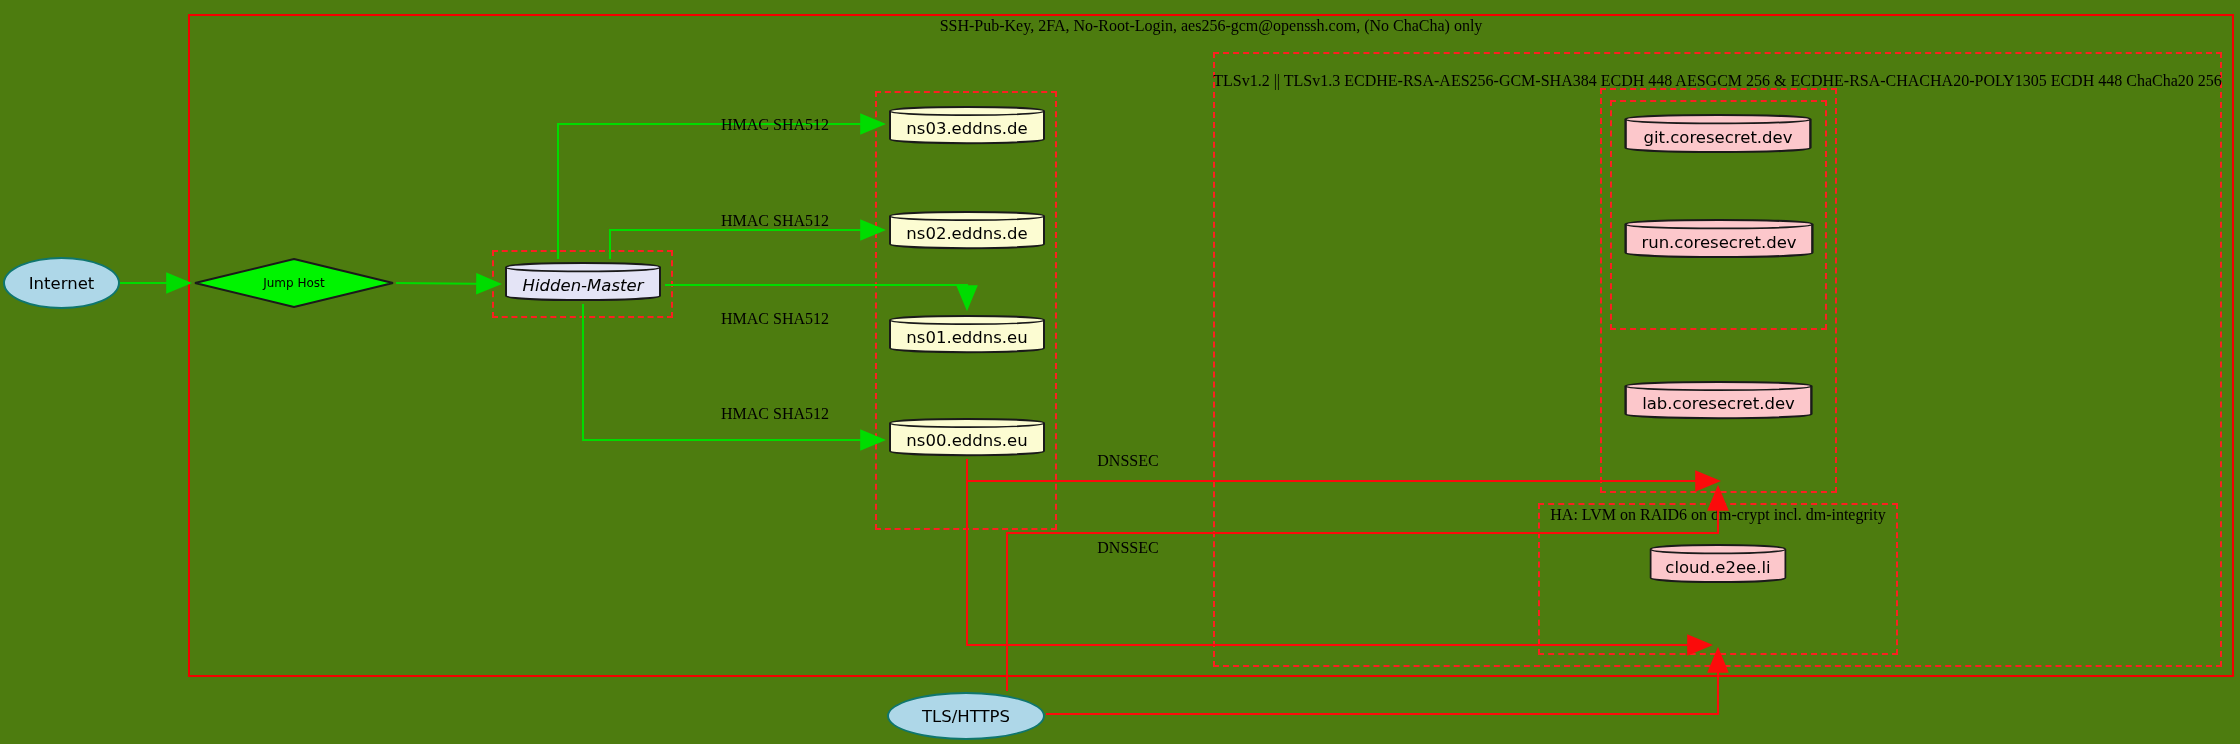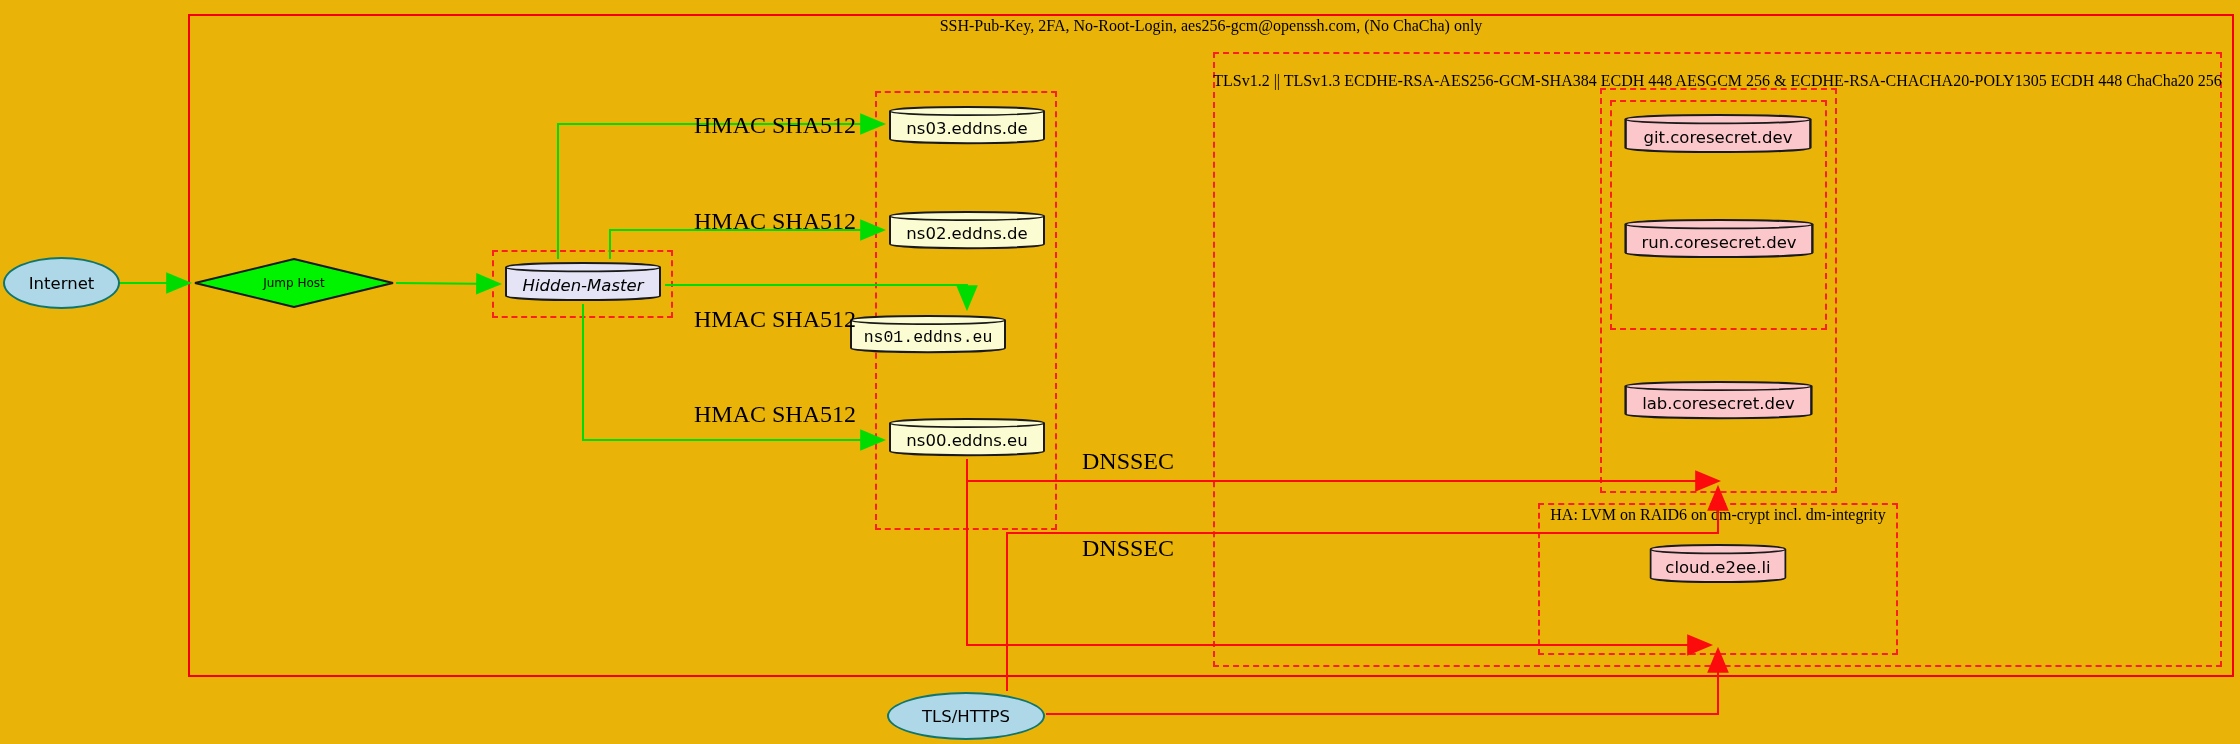--- a/index.html
+++ b/index.html
@@ -1,17 +1,17 @@
 <!DOCTYPE html>
 <html><head>
 <meta charset="utf-8">
 <style>
   html,body{margin:0;padding:0;background:#ffffff;}
   .canvas{
-    position:relative;width:2240px;height:744px;background:#eab308;overflow:hidden;
+    position:relative;width:2240px;height:744px;background:#4d7c0f;overflow:hidden;
     font-family:"DejaVu Sans","Liberation Sans",sans-serif;color:#000;
   }
   
   .cluster{position:absolute;box-sizing:border-box;}
   .cluster.solid{border:2px solid #f40000;}
   .cluster.dashed{border:2px dashed #fb2020;}
   .cluster-label{
     position:absolute;text-align:center;white-space:nowrap;
     font-family:"Liberation Serif","DejaVu Serif",serif;font-size:16px;line-height:18px;color:#000;
   }
@@ -23,21 +23,21 @@
   .node{position:absolute;box-sizing:border-box;display:flex;align-items:center;justify-content:center;}
   .node .lbl{position:relative;z-index:2;font-size:16.5px;white-space:nowrap;}
   .ellipse{border:2px solid #0f766e;border-radius:50%;background:#aed7e8;font-size:17px;}
   .cyl-svg{position:absolute;left:0;top:0;width:100%;height:100%;}
   .cyl .lbl{padding-top:7px;}
   .diamond .lbl{font-size:12px;}
   .diamond svg{position:absolute;left:0;top:0;width:100%;height:100%;}
   
   .elabel{
     position:absolute;text-align:center;white-space:nowrap;
-    font-family:"Liberation Serif","DejaVu Serif",serif;font-size:24px;line-height:24px;color:#000;
+    font-family:"Liberation Serif","DejaVu Serif",serif;font-size:16px;line-height:24px;color:#000;
   }
 </style>
 </head>
 <body>
 
 <div class="canvas">
 
   <div class="cluster solid" style="left:188px;top:14px;width:2046px;height:663px;"></div>
   <div class="cluster-label" style="left:188px;top:17px;width:2046px;">SSH-Pub-Key, 2FA, No-Root-Login, aes256-gcm@openssh.com, (No ChaCha) only</div>
 
@@ -102,21 +102,21 @@
   </div>
 
   <div class="node cyl" style="left:887px;top:207px;width:160px;height:46px;">
     <svg class="cyl-svg" viewBox="0 0 160 46" preserveAspectRatio="none">
       <path d="M3,9 C3,3.5 157,3.5 157,9 L157,37 C157,42.5 3,42.5 3,37 Z" fill="#fcfcd2" stroke="#1a1a1a" stroke-width="2"></path>
       <path d="M3,9 C3,14.5 157,14.5 157,9" fill="none" stroke="#1a1a1a" stroke-width="1.6"></path>
     </svg>
     <span class="lbl">ns02.eddns.de</span>
   </div>
 
-  <div class="node cyl" style="left:848px;top:311px;width:160px;height:46px;font-family:Liberation Mono, monospace;">
+  <div class="node cyl" style="left:887px;top:311px;width:160px;height:46px;">
     <svg class="cyl-svg" viewBox="0 0 160 46" preserveAspectRatio="none">
       <path d="M3,9 C3,3.5 157,3.5 157,9 L157,37 C157,42.5 3,42.5 3,37 Z" fill="#fcfcd2" stroke="#1a1a1a" stroke-width="2"></path>
       <path d="M3,9 C3,14.5 157,14.5 157,9" fill="none" stroke="#1a1a1a" stroke-width="1.6"></path>
     </svg>
     <span class="lbl">ns01.eddns.eu</span>
   </div>
 
   <div class="node cyl" style="left:887px;top:414px;width:160px;height:46px;">
     <svg class="cyl-svg" viewBox="0 0 160 46" preserveAspectRatio="none">
       <path d="M3,9 C3,3.5 157,3.5 157,9 L157,37 C157,42.5 3,42.5 3,37 Z" fill="#fcfcd2" stroke="#1a1a1a" stroke-width="2"></path>

